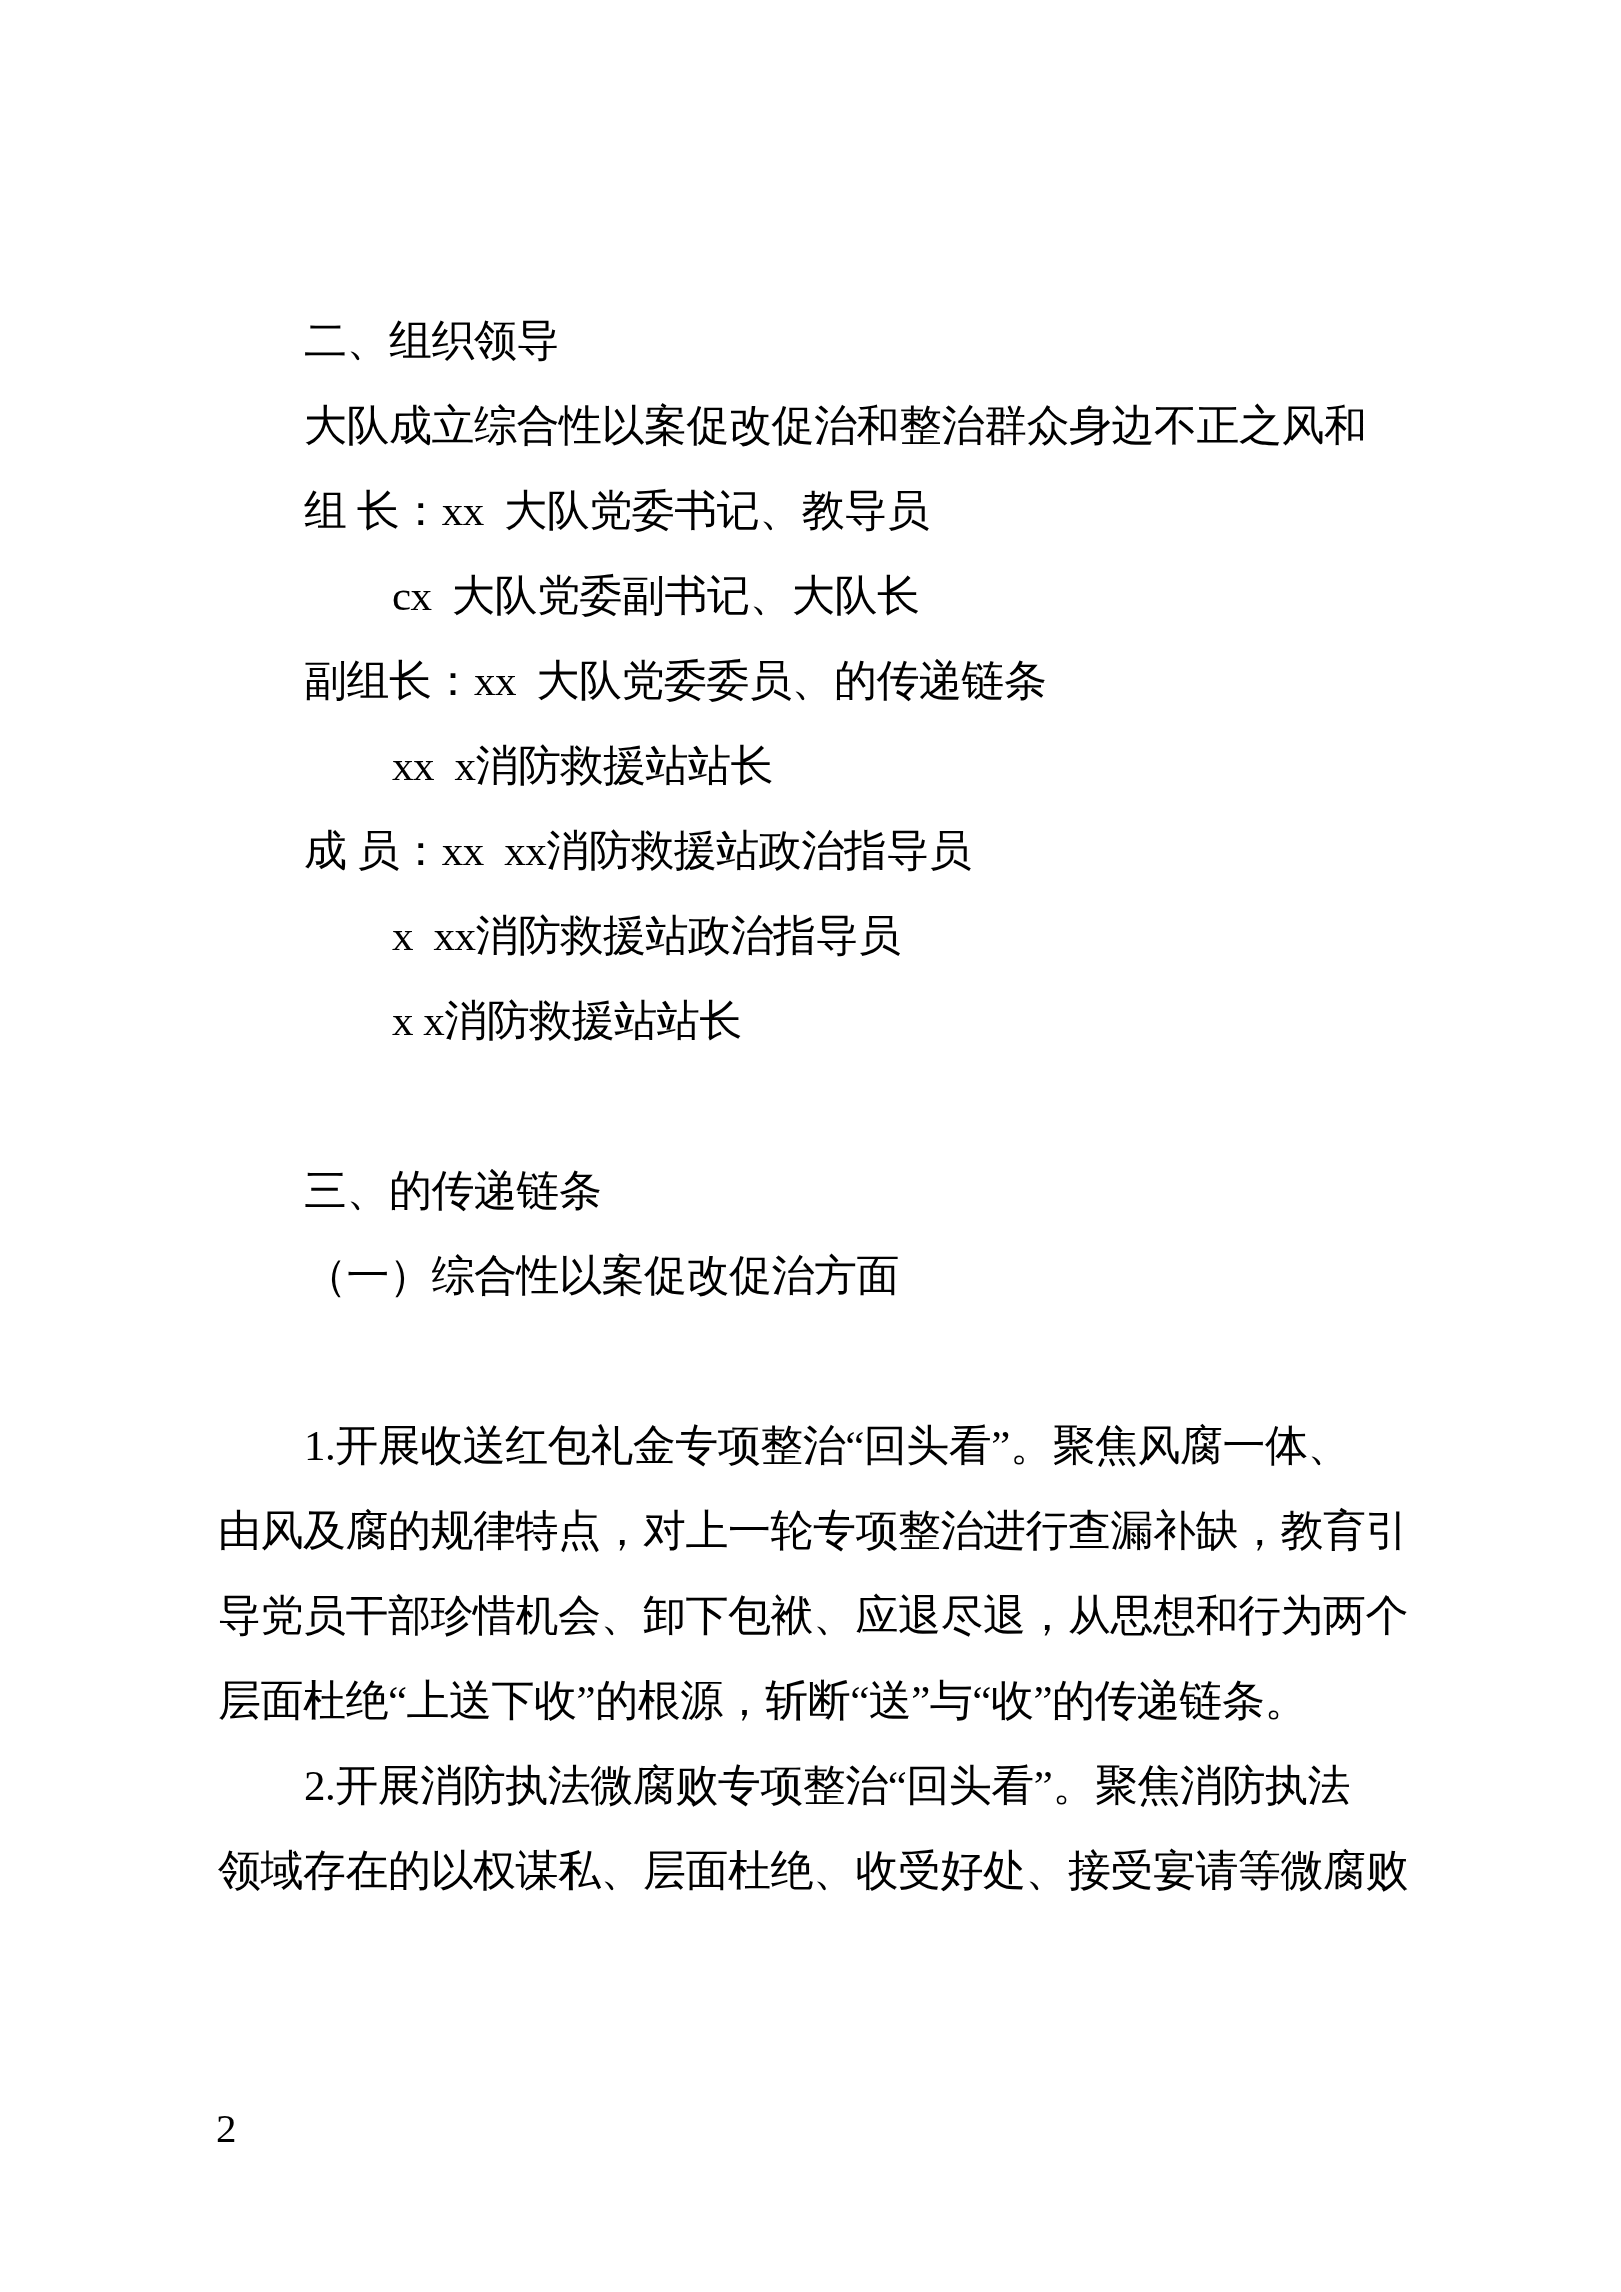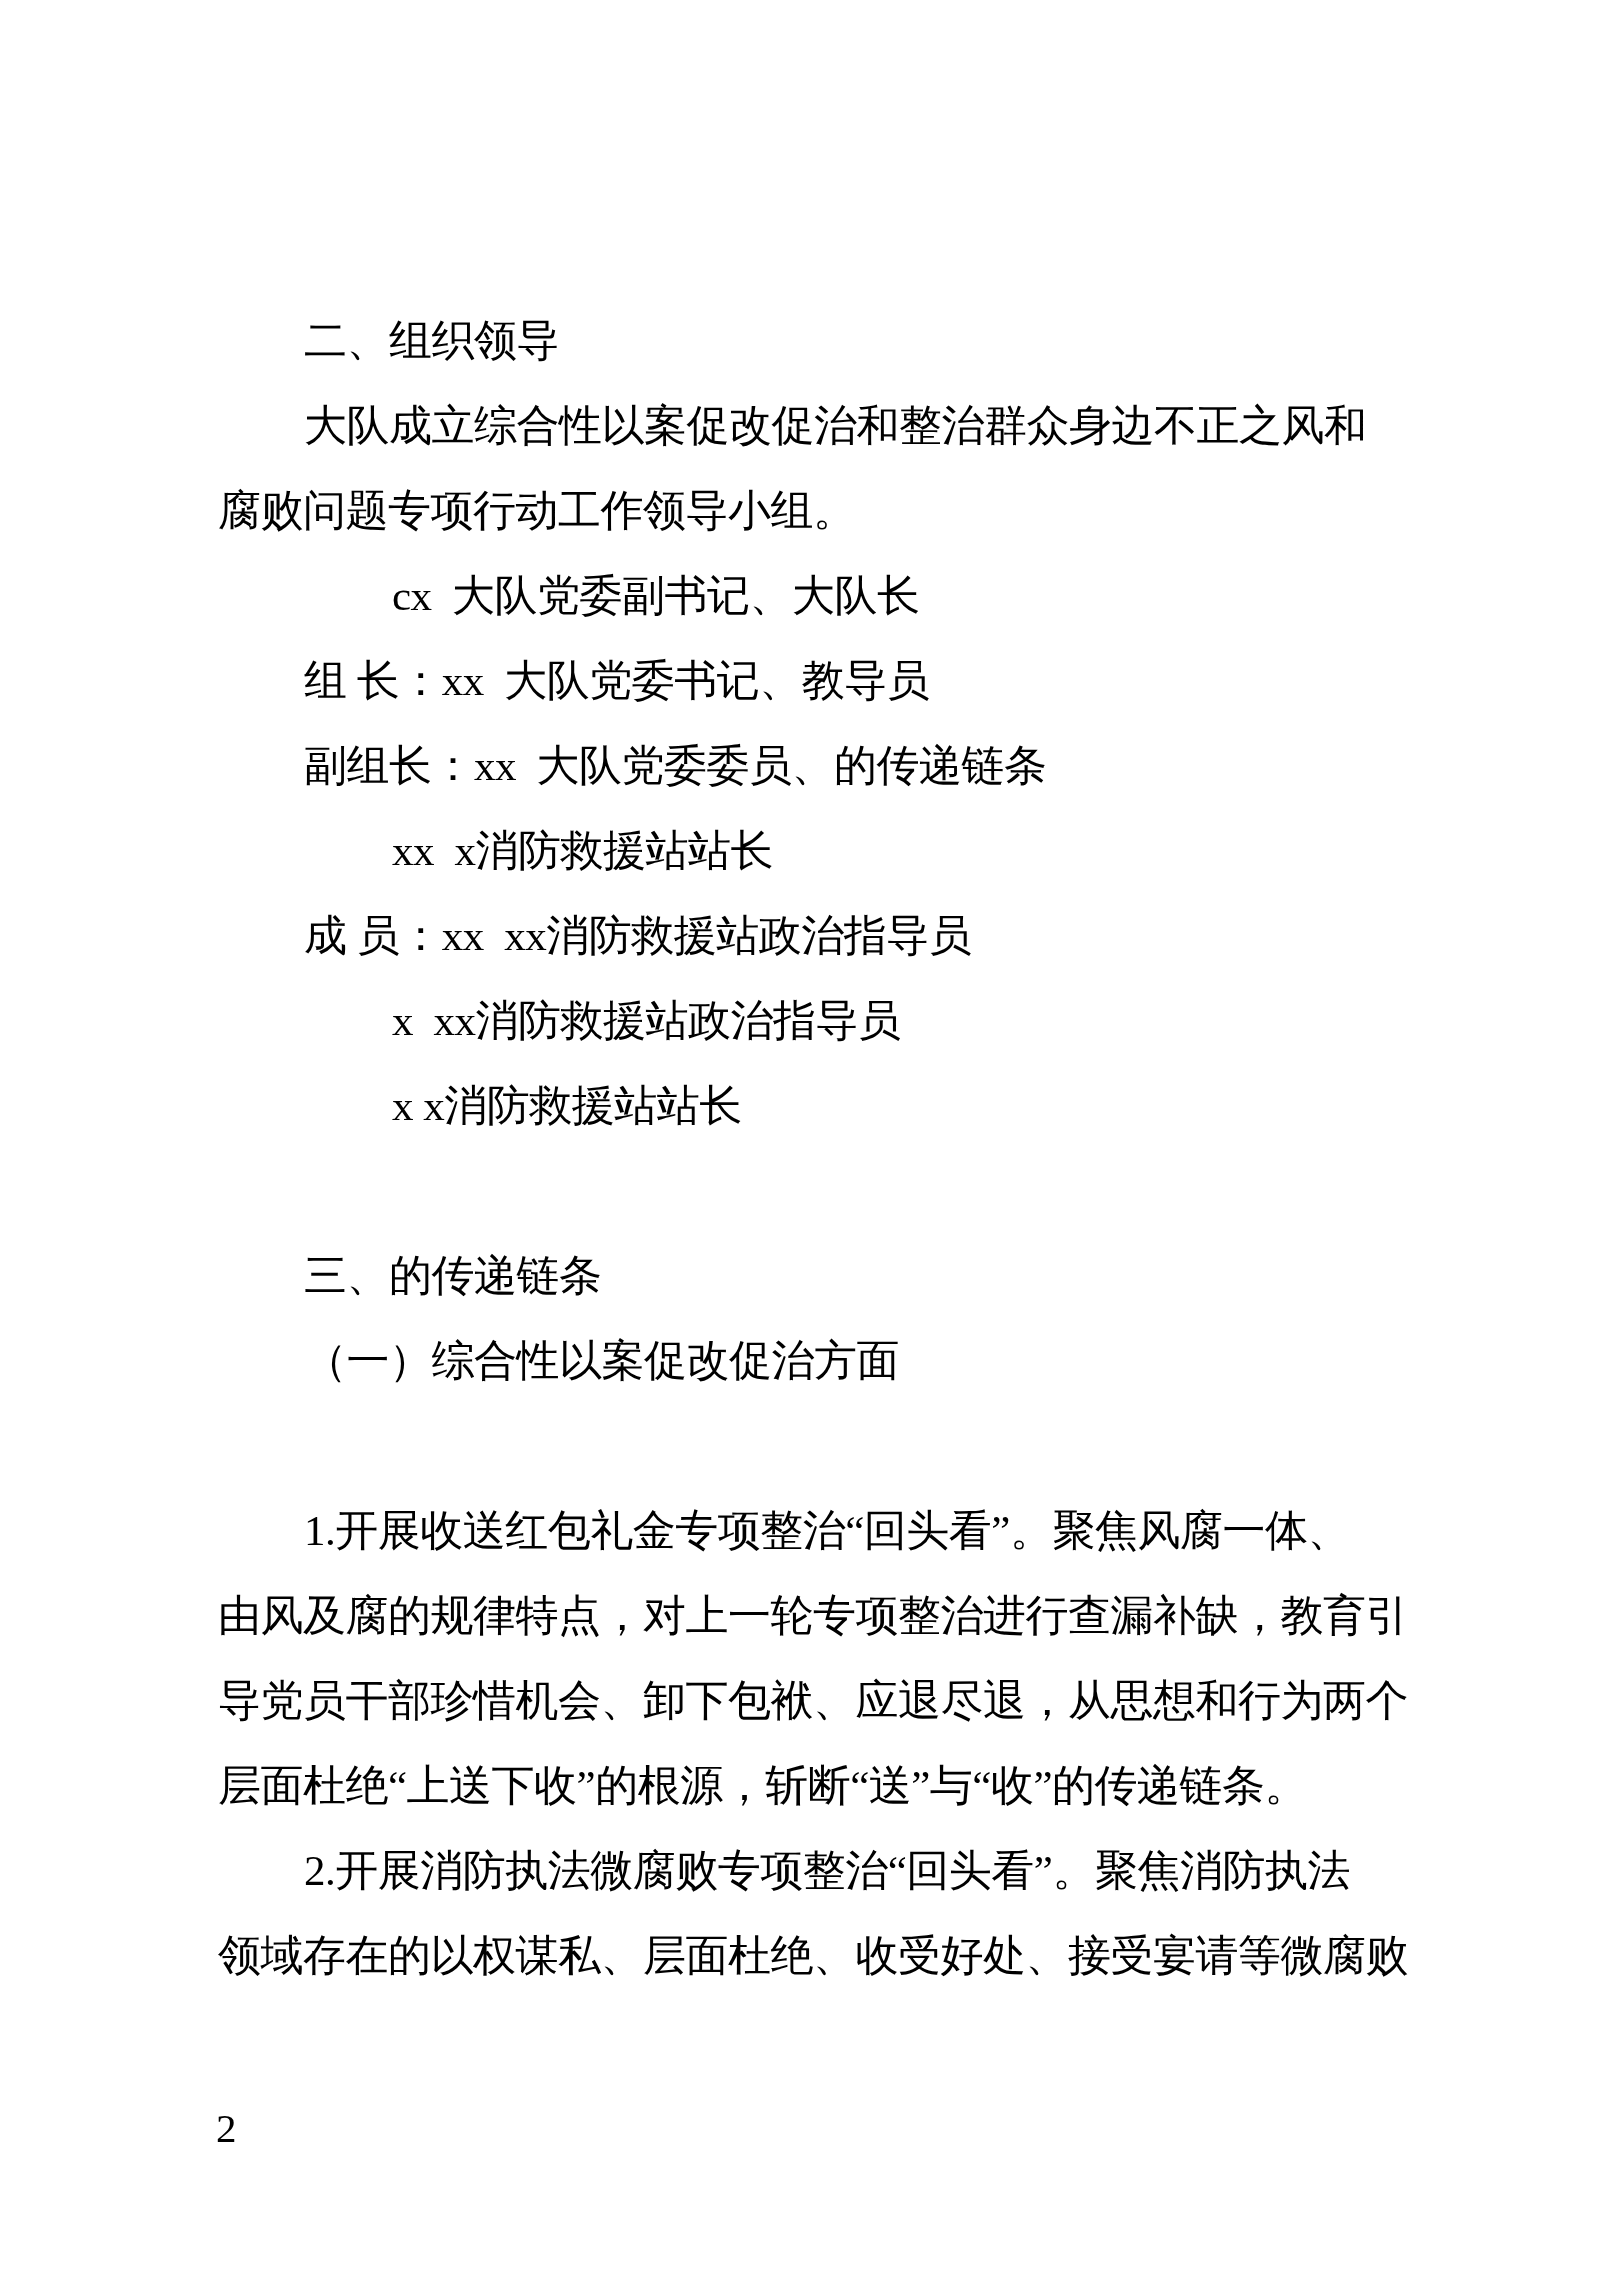--- a/index.html
+++ b/index.html
@@ -42,23 +42,22 @@
     color: #000000;
   }
 </style>
 </head>
 <body>
 
 <div class="page">
   <div class="text-block">
     <div class="line indent2">二、组织领导</div>
     <div class="line indent2">大队成立综合性以案促改促治和整治群众身边不正之风和</div>
-    <div class="line">腐败问题专项行动工作领导小组。</div>
+    <div class="line indent2">组 长：xx  大队党委书记、教导员</div>
     <div class="line indent4">cx  大队党委副书记、大队长</div>
-    <div class="line indent2">组 长：xx  大队党委书记、教导员</div>
     <div class="line indent2">副组长：xx  大队党委委员、的传递链条</div>
     <div class="line indent4">xx  x消防救援站站长</div>
     <div class="line indent2">成 员：xx  xx消防救援站政治指导员</div>
     <div class="line indent4">x  xx消防救援站政治指导员</div>
     <div class="line indent4">x x消防救援站站长</div>
     <div class="line blank"></div>
     <div class="line indent2">三、的传递链条</div>
     <div class="line indent2">（一）综合性以案促改促治方面</div>
     <div class="line blank"></div>
     <div class="line indent2">1.开展收送红包礼金专项整治“回头看”。聚焦风腐一体、</div>

